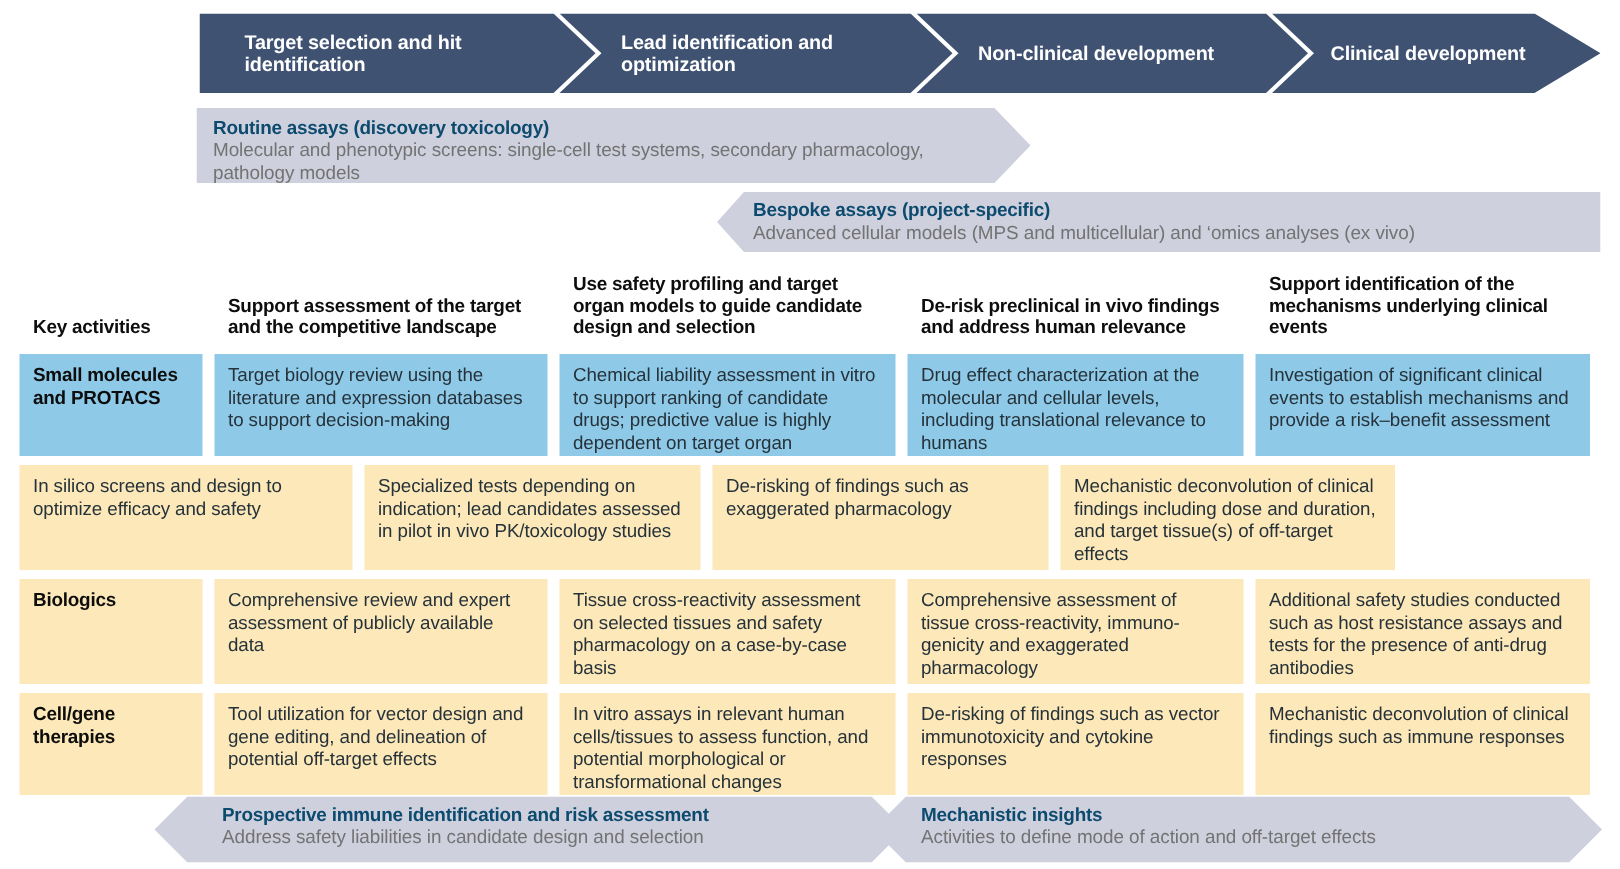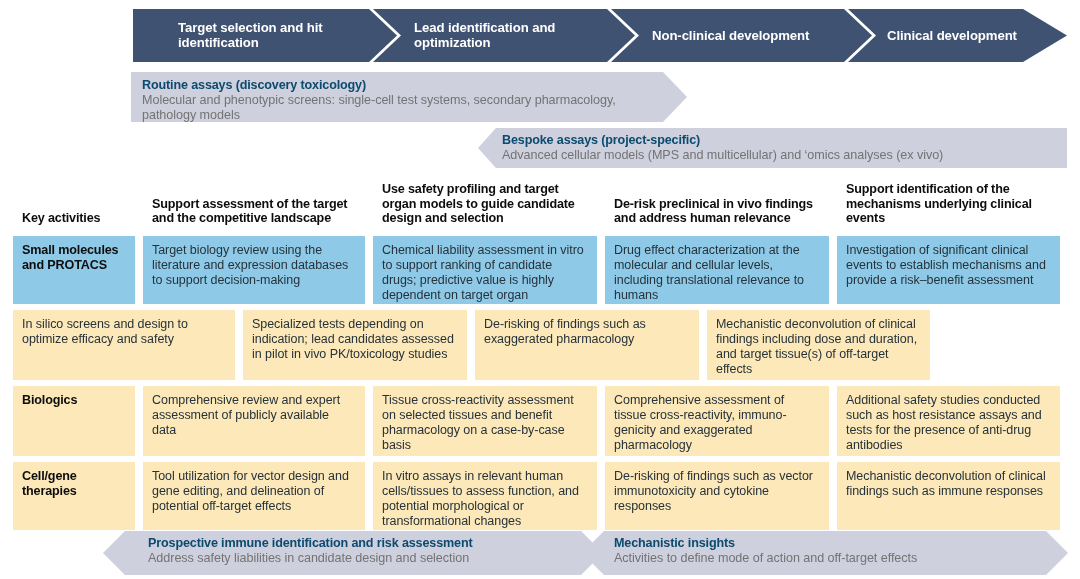--- a/index.html
+++ b/index.html
@@ -33,21 +33,21 @@
   .phase-label {
     position: absolute;
     color: #ffffff;
     font-weight: bold;
     font-size: 13.2px;
     line-height: 15.6px;
     letter-spacing: -0.1px;
     top: 50%;
     transform: translateY(-50%);
   }
-  .phase-label.p0 { left: 45px; width: 200px; }
+  .phase-label.p0 { left: 30px; width: 200px; }
   .phase-label.p1 { left: 281px; width: 200px; }
   .phase-label.p2 { left: 519px; width: 200px; }
   .phase-label.p3 { left: 754px; width: 200px; }
 
   
   .assay-banner {
     position: absolute;
   }
   .assay-banner svg {
     position: absolute;
@@ -266,21 +266,21 @@
   </div>
 
   <div class="trow body-row row-h3 row-cream">
     <div class="tcell c0">
         <div class="rowlabel">Biologics</div>
       </div>
     <div class="tcell c1">
         <div class="celltext">Comprehensive review and expert assessment of publicly available data</div>
       </div>
     <div class="tcell c2">
-        <div class="celltext">Tissue cross-reactivity assessment on selected tissues and benefit pharmacology on a case-by-case basis</div>
+        <div class="celltext">Tissue cross-reactivity assessment on selected tissues and safety pharmacology on a case-by-case basis</div>
       </div>
     <div class="tcell c3">
         <div class="celltext">Comprehensive assessment of tissue cross-reactivity, immuno-genicity and exaggerated pharmacology</div>
       </div>
     <div class="tcell c4">
         <div class="celltext">Additional safety studies conducted such as host resistance assays and tests for the presence of anti-drug antibodies</div>
       </div>
   </div>
 
   <div class="trow body-row row-h4 row-cream">

